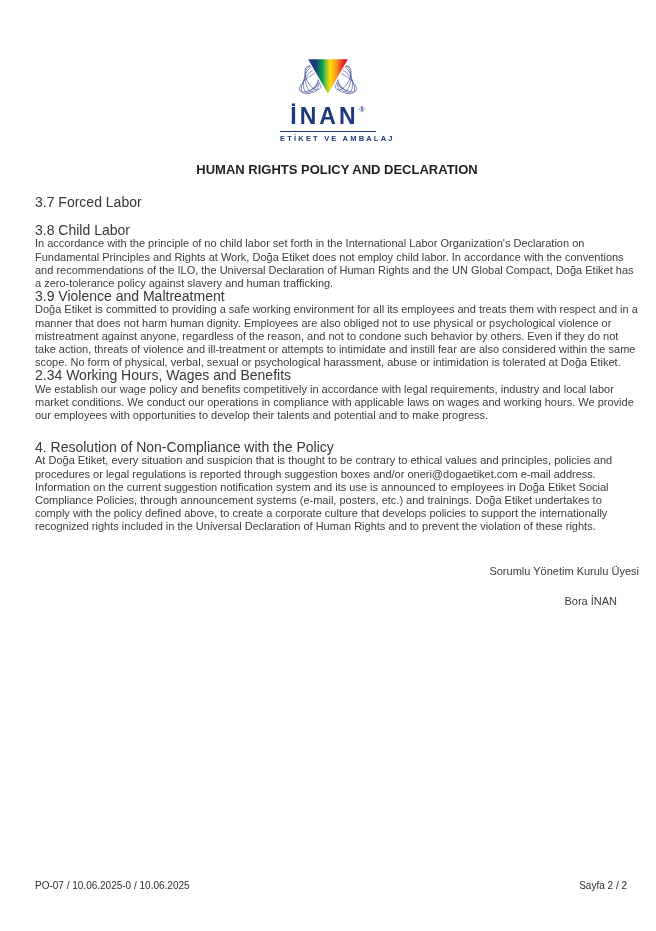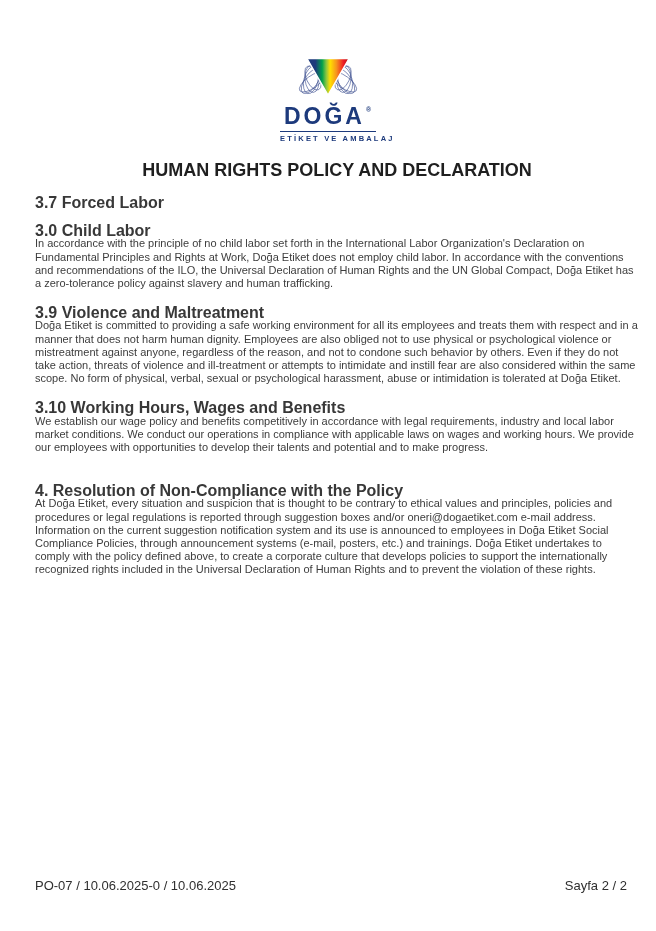--- a/index.html
+++ b/index.html
@@ -34,38 +34,38 @@
     color: #1d3a7c; font-size: 7.5px; font-weight: bold; letter-spacing: 2.2px;
     line-height: 1.1; white-space: nowrap;
   }
 
   
   .content {
     position: absolute; top: 163px; left: 35px; width: 604px;
     font-size: 11px; line-height: 13.2px;
   }
   .doc-title {
-    font-size: 18px; line-height: 14px; font-weight: bold; color: #1f1f1f;
+    font-size: 13px; line-height: 14px; font-weight: bold; color: #1f1f1f;
     text-align: center; margin-bottom: 3px;
   }
-  .section { margin-top: 16px; }
+  .section { }
   .section.s1 { margin-top: 19px; }
   .section.s2 { margin-top: 15px; }
-  .section.s5 { margin-top: 30px; }
-  .section h2 { font-size: 16px; line-height: 13.2px; font-weight: bold; color: #383838; }
+  .section.s5 { margin-top: 19px; }
+  .section h2 { font-size: 14px; line-height: 13.2px; font-weight: normal; color: #383838; }
   .content p { color: #3c3c3c; }
 
   .signature { margin-top: 31px; text-align: right; color: #3c3c3c; }
   .signature .sig-name { margin-top: 17px; padding-right: 22px; }
 
   
   .page-footer {
     position: absolute; left: 35px; right: 29px; top: 880px;
     display: flex; justify-content: space-between;
-    font-size: 13px; color: #2f2f2f; line-height: 11px;
+    font-size: 10px; color: #2f2f2f; line-height: 11px;
   }
 </style>
 </head>
 <body>
 
 <div class="page">
 
   <div class="logo-block">
     <svg class="logo-mark" width="68" height="45" viewBox="0 0 68 45" aria-hidden="true">
       <defs>
@@ -89,51 +89,55 @@
         <ellipse cx="19" cy="21" rx="13" ry="6.5" transform="rotate(-116 19 21)"></ellipse>
         <ellipse cx="50" cy="25" rx="15" ry="6" transform="rotate(36 50 25)"></ellipse>
         <ellipse cx="51" cy="24" rx="14.5" ry="6.5" transform="rotate(56 51 24)"></ellipse>
         <ellipse cx="51" cy="23" rx="14" ry="7" transform="rotate(76 51 23)"></ellipse>
         <ellipse cx="50" cy="22" rx="13.5" ry="7" transform="rotate(96 50 22)"></ellipse>
         <ellipse cx="49" cy="21" rx="13" ry="6.5" transform="rotate(116 49 21)"></ellipse>
       </g>
 
       <polygon points="13,1.5 55,1.5 34,38" fill="url(#tg)" stroke="#ffffff" stroke-width="1.4"></polygon>
     </svg>
-    <div class="logo-wordmark"><span>DOĞA</span><span class="logo-reg">®</span></div>
+    <div class="logo-wordmark"><span>İNAN</span><span class="logo-reg">®</span></div>
     <div class="logo-tagline">ETİKET VE AMBALAJ</div>
   </div>
 
   <div class="content">
     <h1 class="doc-title">HUMAN RIGHTS POLICY AND DECLARATION</h1>
 
     <div class="section s1">
       <h2>3.7 Forced Labor</h2>
     </div>
 
     <div class="section s2">
-      <h2>3.0 Child Labor</h2>
+      <h2>3.8 Child Labor</h2>
       <p>In accordance with the principle of no child labor set forth in the International Labor Organization's Declaration on Fundamental Principles and Rights at Work, Doğa Etiket does not employ child labor. In accordance with the conventions and recommendations of the ILO, the Universal Declaration of Human Rights and the UN Global Compact, Doğa Etiket has a zero-tolerance policy against slavery and human trafficking.</p>
     </div>
 
     <div class="section s3">
       <h2>3.9 Violence and Maltreatment</h2>
       <p>Doğa Etiket is committed to providing a safe working environment for all its employees and treats them with respect and in a manner that does not harm human dignity. Employees are also obliged not to use physical or psychological violence or mistreatment against anyone, regardless of the reason, and not to condone such behavior by others. Even if they do not take action, threats of violence and ill-treatment or attempts to intimidate and instill fear are also considered within the same scope. No form of physical, verbal, sexual or psychological harassment, abuse or intimidation is tolerated at Doğa Etiket.</p>
     </div>
 
     <div class="section s4">
-      <h2>3.10 Working Hours, Wages and Benefits</h2>
+      <h2>2.34 Working Hours, Wages and Benefits</h2>
       <p>We establish our wage policy and benefits competitively in accordance with legal requirements, industry and local labor market conditions. We conduct our operations in compliance with applicable laws on wages and working hours. We provide our employees with opportunities to develop their talents and potential and to make progress.</p>
     </div>
 
     <div class="section s5">
       <h2>4. Resolution of Non-Compliance with the Policy</h2>
       <p>At Doğa Etiket, every situation and suspicion that is thought to be contrary to ethical values and principles, policies and procedures or legal regulations is reported through suggestion boxes and/or oneri@dogaetiket.com e-mail address. Information on the current suggestion notification system and its use is announced to employees in Doğa Etiket Social Compliance Policies, through announcement systems (e-mail, posters, etc.) and trainings. Doğa Etiket undertakes to comply with the policy defined above, to create a corporate culture that develops policies to support the internationally recognized rights included in the Universal Declaration of Human Rights and to prevent the violation of these rights.</p>
     </div>
 
+    <div class="signature">
+      <p class="sig-role">Sorumlu Yönetim Kurulu Üyesi</p>
+      <p class="sig-name">Bora İNAN</p>
+    </div>
   </div>
 
   <div class="page-footer">
     <span>PO-07 / 10.06.2025-0 / 10.06.2025</span>
     <span>Sayfa 2 / 2</span>
   </div>
 
 </div>
 
 </body></html>

